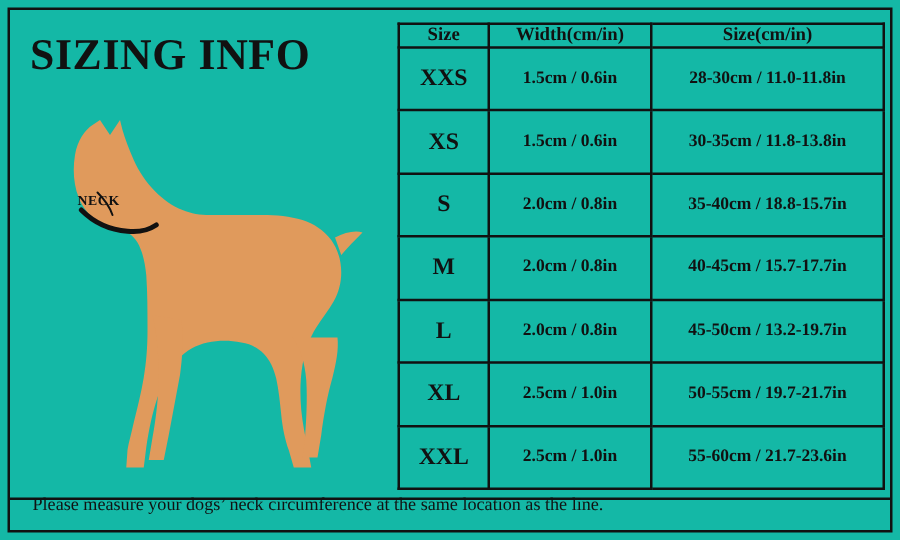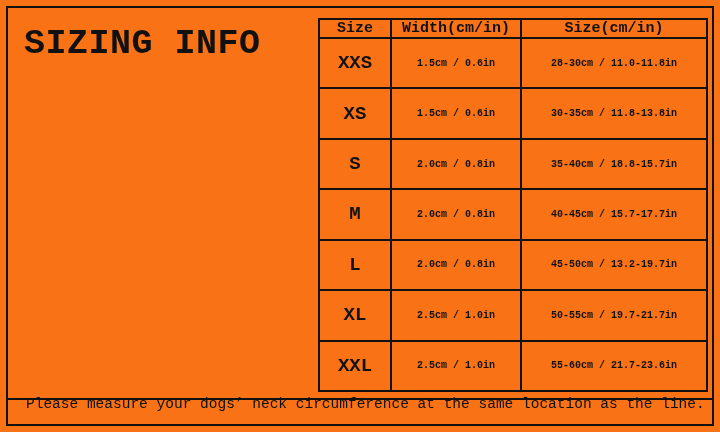--- a/index.html
+++ b/index.html
@@ -4,22 +4,22 @@
 <style>
   html, body {
     margin: 0;
     padding: 0;
     background: #ffffff;
   }
   #page {
     position: relative;
     width: 720px;
     height: 432px;
-    background: #f97316;
-    font-family: Liberation Mono, monospace;
+    background: #14b8a6;
+    font-family: Liberation Serif, serif;
     box-sizing: border-box;
     overflow: hidden;
   }
   .frame {
     position: absolute;
     left: 6px;
     top: 6px;
     width: 708px;
     height: 420px;
     border: 2px solid #111111;
@@ -83,21 +83,21 @@
   }
   table.size-table th {
     font-size: 15px;
     font-weight: bold;
   }
   table.size-table td.sz {
     font-size: 19px;
     font-weight: bold;
   }
   table.size-table td.val {
-    font-size: 10px;
+    font-size: 14px;
     font-weight: bold;
     text-align: center;
   }
   col.c1 { width: 72px; }
   col.c2 { width: 130px; }
   col.c3 { width: 186px; }
   
   .footer-rule {
     position: absolute;
     left: 8px;
@@ -119,20 +119,78 @@
 <body>
 
 <div id="page">
 
   <div class="frame"></div>
 
   <div class="left-panel">
 
     <div class="title">SIZING INFO</div>
 
+    <div class="dog-wrap">
+      <svg width="285" height="300" viewBox="0 0 285 300" xmlns="http://www.w3.org/2000/svg">
+
+        <path d="M56,18
+                 C50,22 44,30 42,42
+                 C40,54 41,66 45,76
+                 C48,84 53,90 60,95
+                 C66,99 72,101 78,102
+                 C84,103 88,106 92,112
+                 C96,119 98,128 99,138
+                 C100,152 100,168 100,182
+                 C100,196 99,208 97,220
+                 C95,232 92,244 89,256
+                 C87,265 85,272 84,278
+                 L83,292
+                 L97,292
+                 L99,276
+                 C101,262 104,248 108,236
+                 C112,224 117,214 124,206
+                 C131,198 139,194 148,192
+                 C157,190 166,190 175,192
+                 C182,193 188,196 193,201
+                 C198,206 201,213 203,221
+                 C205,230 206,240 207,250
+                 C208,260 210,270 213,278
+                 L217,292
+                 L231,292
+                 L228,276
+                 C226,266 224,256 223,246
+                 C222,234 222,222 224,210
+                 C226,198 230,188 235,180
+                 C240,172 245,166 249,159
+                 C253,152 255,144 255,136
+                 C255,126 252,117 247,110
+                 C241,102 233,97 224,94
+                 C214,91 203,90 192,90
+                 L150,90
+                 C142,90 135,89 128,86
+                 C120,83 113,78 106,71
+                 C99,64 93,55 89,46
+                 C85,37 82,29 80,22
+                 L78,14
+                 L70,26
+                 L62,14
+                 Z" fill="#e09a5c"></path>
+
+        <path d="M216,188 C222,196 226,208 227,222 C228,238 227,254 226,268 L224,284 L236,284 L239,266 C241,250 244,234 248,220 C251,208 253,198 252,188 Z" fill="#e09a5c"></path>
+
+        <path d="M104,170 C107,184 109,200 109,216 C109,234 107,252 104,268 L101,286 L113,286 L117,266 C120,250 123,234 126,218 C128,204 129,188 127,174 Z" fill="#e09a5c"></path>
+
+        <path d="M250,108 C258,104 266,102 272,104 C266,110 260,116 255,122 Z" fill="#e09a5c"></path>
+
+        <path d="M47,86 C57,96 70,102 84,103 C93,104 101,102 107,98" fill="none" stroke="#111111" stroke-width="4" stroke-linecap="round"></path>
+
+        <path d="M60,72 C66,78 70,84 72,90" fill="none" stroke="#111111" stroke-width="1.6" stroke-linecap="round"></path>
+      </svg>
+      <div class="neck-label">NECK</div>
+    </div>
   </div>
 
   <div class="table-wrap">
     <table class="size-table">
       <colgroup>
         <col class="c1">
           <col class="c2">
           <col class="c3">
       </colgroup>
       <thead>

